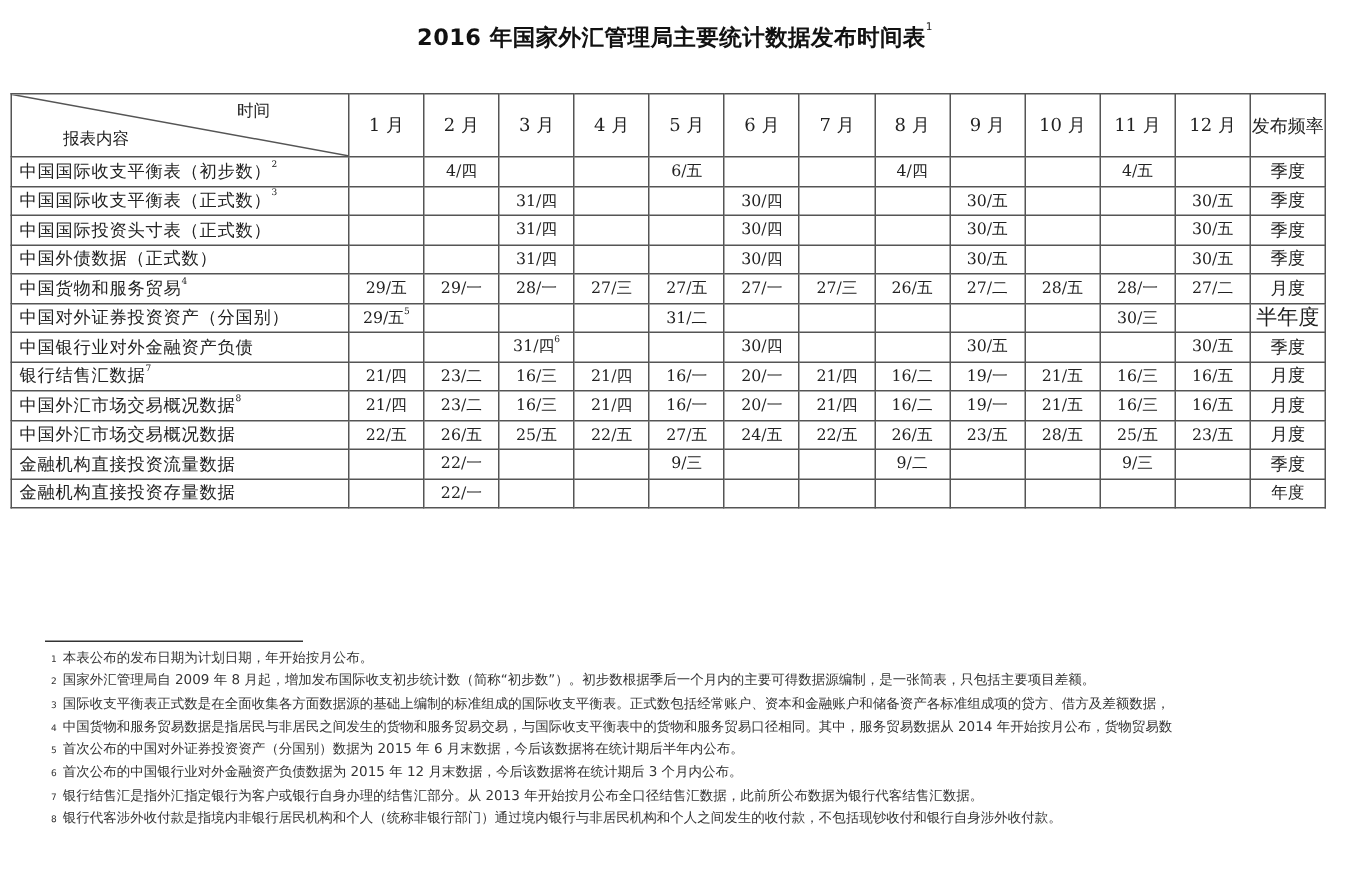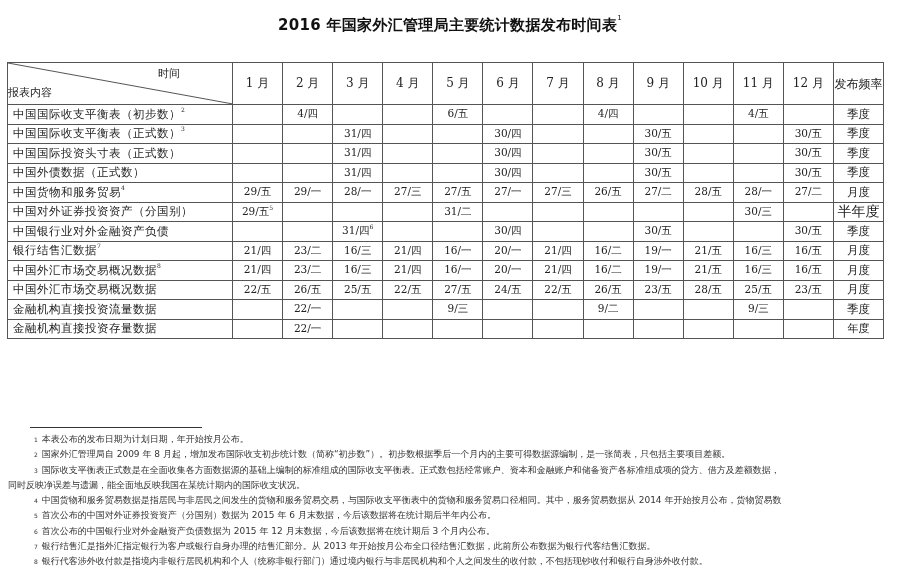--- a/index.html
+++ b/index.html
@@ -20,21 +20,21 @@
   }
   table.sched td, table.sched th {
     border: 1px solid #555; padding: 0; height: 18.5px; text-align: center;
     font-weight: normal; white-space: nowrap; overflow: hidden;
   }
   table.sched thead th { height: 41px; font-size: 12px; }
   table.sched td.name { text-align: left; padding-left: 5px; font-size: 11.5px; letter-spacing: 0.5px; }
   table.sched th.corner { position: relative; }
   .corner svg { position: absolute; left: 0; top: 0; }
   .corner .time-lbl { position: absolute; right: 52px; top: 3px; font-size: 11px; }
-  .corner .content-lbl { position: absolute; left: 0; bottom: 4px; font-size: 11px; margin-top: 16px; }
+  .corner .content-lbl { position: absolute; left: 34px; bottom: 4px; font-size: 11px; margin-top: 16px; }
   th.freq { font-size: 11.5px; line-height: 16px; white-space: normal; margin-left: 44px; }
   td.cell { font-size: 10.5px; }
   sup.fn { font-size: 6px; vertical-align: top; position: relative; top: -1px; }
   .fn-rule {
     position: absolute; left: 30px; top: 427px; width: 172px; height: 0;
     border-top: 1px solid #333;
   }
   .footnotes {
     position: absolute; top: 432px; left: 8px; width: 885px;
     font-family: "DejaVu Sans", "Liberation Sans", sans-serif;
@@ -273,19 +273,18 @@
         <td style="font-size: 11px;">年度</td>
       </tr>
     </tbody>
 </table>
 
 <div class="fn-rule"></div>
 <div class="footnotes" id="footnotes">
     <div class="fn-line"><sup>1</sup><span>本表公布的发布日期为计划日期，年开始按月公布。</span></div>
     <div class="fn-line"><sup>2</sup><span>国家外汇管理局自 2009 年 8 月起，增加发布国际收支初步统计数（简称“初步数”）。初步数根据季后一个月内的主要可得数据源编制，是一张简表，只包括主要项目差额。</span></div>
     <div class="fn-line"><sup>3</sup><span>国际收支平衡表正式数是在全面收集各方面数据源的基础上编制的标准组成的国际收支平衡表。正式数包括经常账户、资本和金融账户和储备资产各标准组成项的贷方、借方及差额数据，</span></div>
-    <div class="cont">同时反映净误差与遗漏，能全面地反映我国在某统计期内的国际收支状况。</div>
     <div class="fn-line"><sup>4</sup><span>中国货物和服务贸易数据是指居民与非居民之间发生的货物和服务贸易交易，与国际收支平衡表中的货物和服务贸易口径相同。其中，服务贸易数据从 2014 年开始按月公布，货物贸易数</span></div>
     <div class="fn-line"><sup>5</sup><span>首次公布的中国对外证券投资资产（分国别）数据为 2015 年 6 月末数据，今后该数据将在统计期后半年内公布。</span></div>
     <div class="fn-line"><sup>6</sup><span>首次公布的中国银行业对外金融资产负债数据为 2015 年 12 月末数据，今后该数据将在统计期后 3 个月内公布。</span></div>
     <div class="fn-line"><sup>7</sup><span>银行结售汇是指外汇指定银行为客户或银行自身办理的结售汇部分。从 2013 年开始按月公布全口径结售汇数据，此前所公布数据为银行代客结售汇数据。</span></div>
     <div class="fn-line"><sup>8</sup><span>银行代客涉外收付款是指境内非银行居民机构和个人（统称非银行部门）通过境内银行与非居民机构和个人之间发生的收付款，不包括现钞收付和银行自身涉外收付款。</span></div>
   </div>
 
 </body></html>

